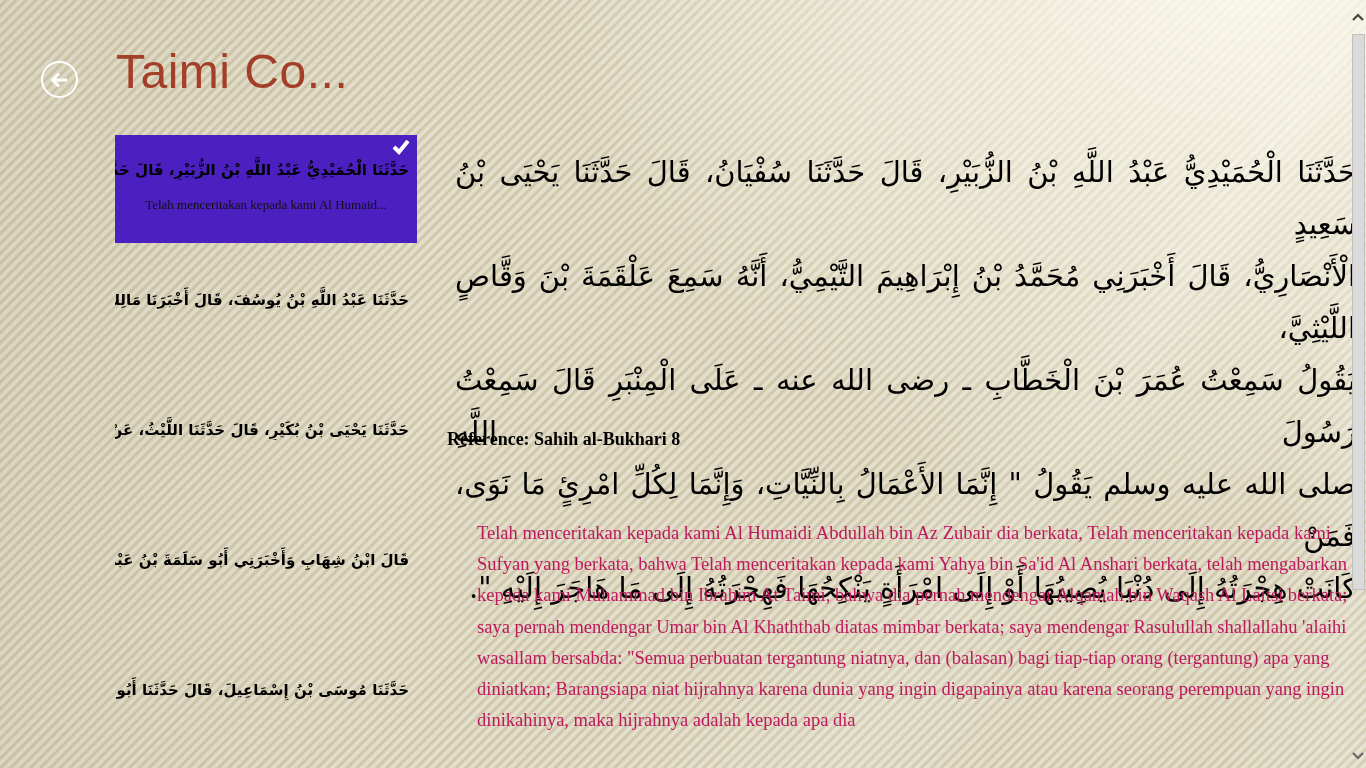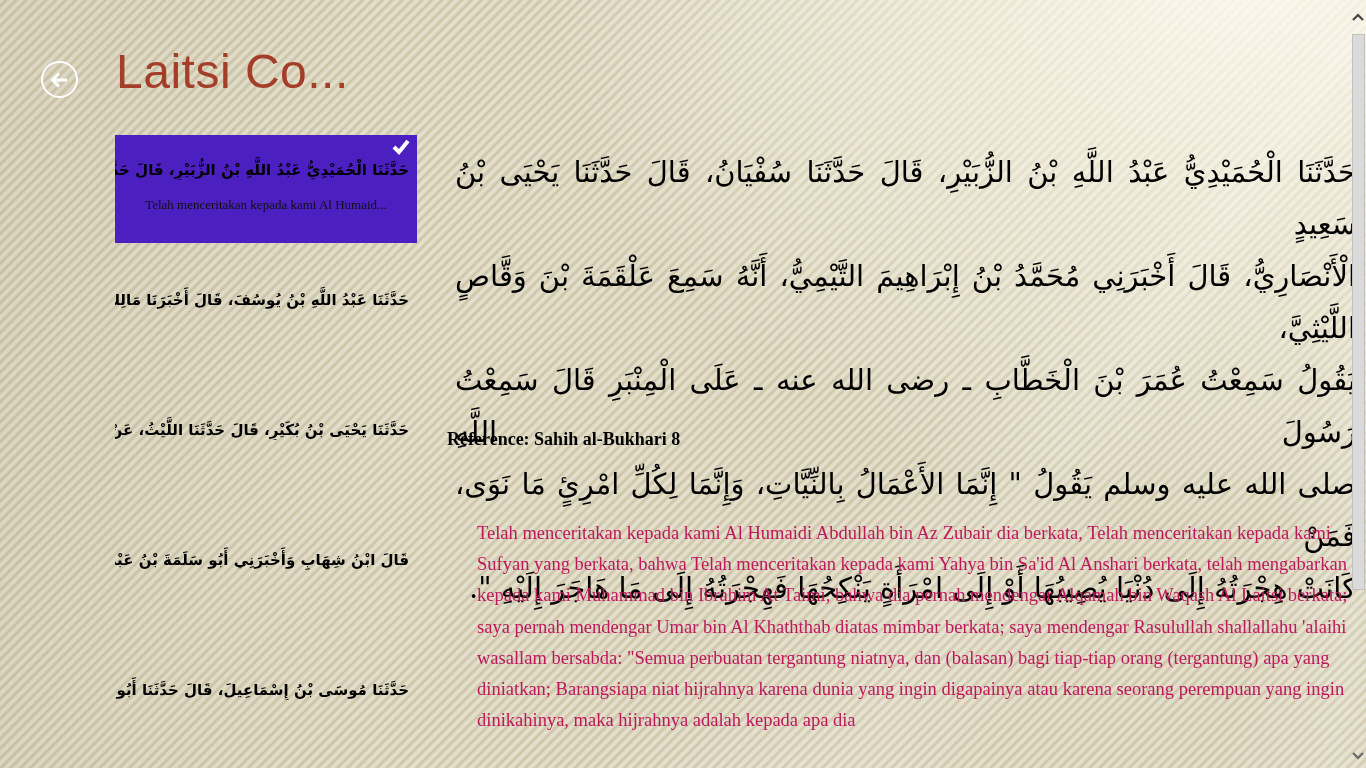--- a/index.html
+++ b/index.html
@@ -88,21 +88,21 @@
 
 <header>
   <button class="back-btn">
     <span style="line-height:0;">
       <svg width="22" height="22" viewBox="0 0 22 22">
         <line x1="4" y1="11" x2="18" y2="11" stroke="#ffffff" stroke-width="3"></line>
         <polyline points="10,4.5 3.5,11 10,17.5" fill="none" stroke="#ffffff" stroke-width="3"></polyline>
       </svg>
     </span>
   </button>
-  <h1 class="page-title">Laitsi Co...</h1>
+  <h1 class="page-title">Taimi Co...</h1>
 </header>
 
 <aside class="sidebar">
 
   <div class="hitem selected">
     <span class="check">
       <svg width="20" height="18" viewBox="0 0 20 18">
         <polyline points="3,9 8,14 17,3" fill="none" stroke="#ffffff" stroke-width="4"></polyline>
       </svg>
     </span>

